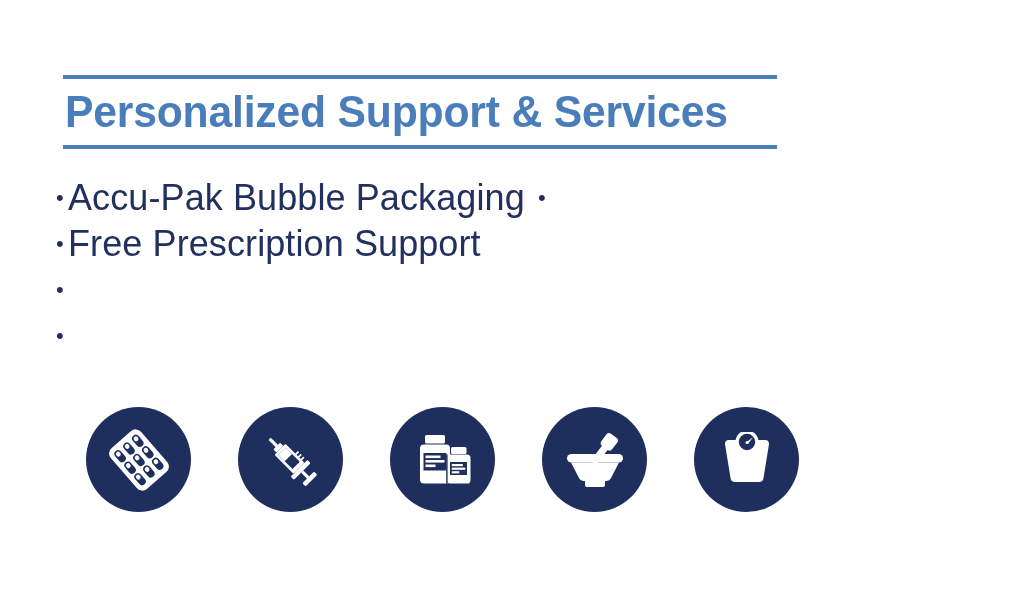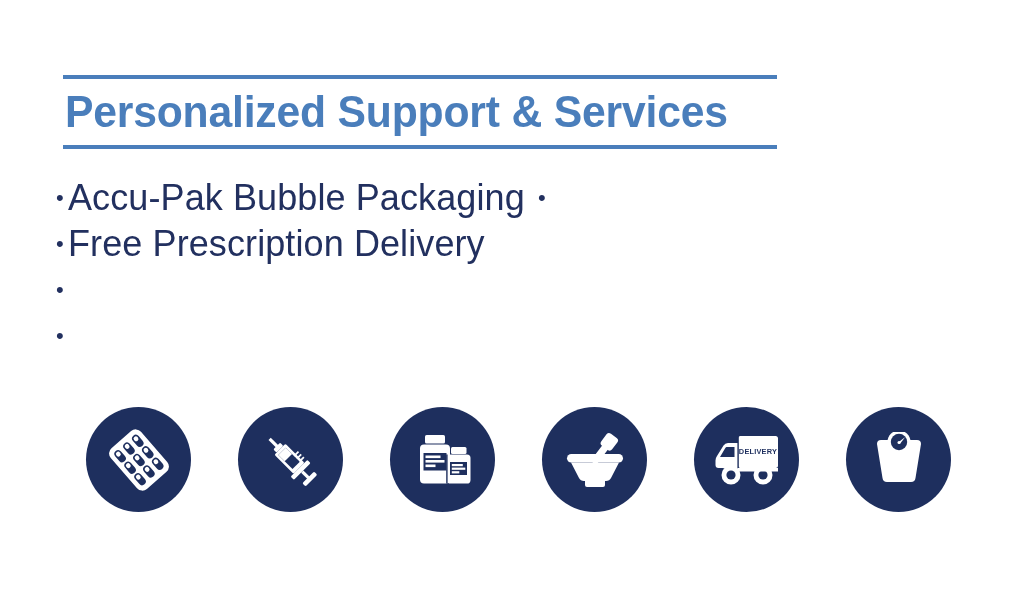--- a/index.html
+++ b/index.html
@@ -116,21 +116,21 @@
     <div class="rule rule-bottom"></div>
   </div>
 
   <div class="bullets-left">
     <div class="bullet-row">
       <span class="bullet-dot">•</span>
       <span class="bullet-label">Accu-Pak Bubble Packaging</span>
     </div>
     <div class="bullet-row">
       <span class="bullet-dot">•</span>
-      <span class="bullet-label">Free Prescription Delivery</span>
+      <span class="bullet-label">Free Prescription Support</span>
     </div>
     <div class="bullet-row">
       <span class="bullet-dot">•</span>
     </div>
     <div class="bullet-row">
       <span class="bullet-dot">•</span>
     </div>
   </div>
 
   <div class="bullets-right">
@@ -231,41 +231,20 @@
         </g>
 
         <rect x="5" y="24" width="56" height="8.5" rx="4.25" fill="#ffffff"></rect>
 
         <path d="M 9 32.5 L 57 32.5 L 49 48 Q 47.5 51 44 51 L 22 51 Q 18.5 51 17 48 Z" fill="#ffffff"></path>
 
         <rect x="23" y="49" width="20" height="8" rx="2" fill="#ffffff"></rect>
       </svg>
     </div>
 
-    <div class="icon-circle">
-      <svg width="70" height="56" viewBox="0 0 70 56">
-
-        <rect x="26" y="4" width="40" height="32" rx="2.5" fill="#ffffff"></rect>
-
-        <path d="M 26 11 L 16 11 Q 13 11 11.5 13.5 L 5 24 Q 3.5 26 3.5 28.5 L 3.5 33 Q 3.5 36 6.5 36 L 26 36 Z" fill="#ffffff"></path>
-
-        <path d="M 14.5 15 L 22.5 15 L 22.5 25 L 8 25 L 13 16.5 Q 13.6 15 14.5 15 Z" fill="#1e2f5e"></path>
-
-        <rect x="25.4" y="4" width="1.4" height="32" fill="#1e2f5e"></rect>
-
-        <text x="46" y="22" fill="#1e2f5e" font-family="'Liberation Sans', sans-serif" font-size="7.4" font-weight="bold" text-anchor="middle" letter-spacing="0.2">DELIVERY</text>
-
-        <circle cx="19" cy="43" r="9.5" fill="#ffffff"></circle>
-        <circle cx="19" cy="43" r="4.6" fill="#1e2f5e"></circle>
-        <circle cx="51" cy="43" r="9.5" fill="#ffffff"></circle>
-        <circle cx="51" cy="43" r="4.6" fill="#1e2f5e"></circle>
-
-        <rect x="26" y="36" width="40" height="3.5" fill="#ffffff"></rect>
-      </svg>
-    </div>
 
     <div class="icon-circle">
       <svg width="62" height="56" viewBox="0 0 62 56">
 
         <path d="M 9 12 Q 9 8 13 8 L 49 8 Q 53 8 53 12 L 47.5 46 Q 47 50 43 50 L 19 50 Q 15 50 14.5 46 Z" fill="#ffffff"></path>
 
         <circle cx="31" cy="10" r="11.5" fill="#ffffff"></circle>
 
         <circle cx="31" cy="10" r="8.2" fill="#1e2f5e"></circle>
 

